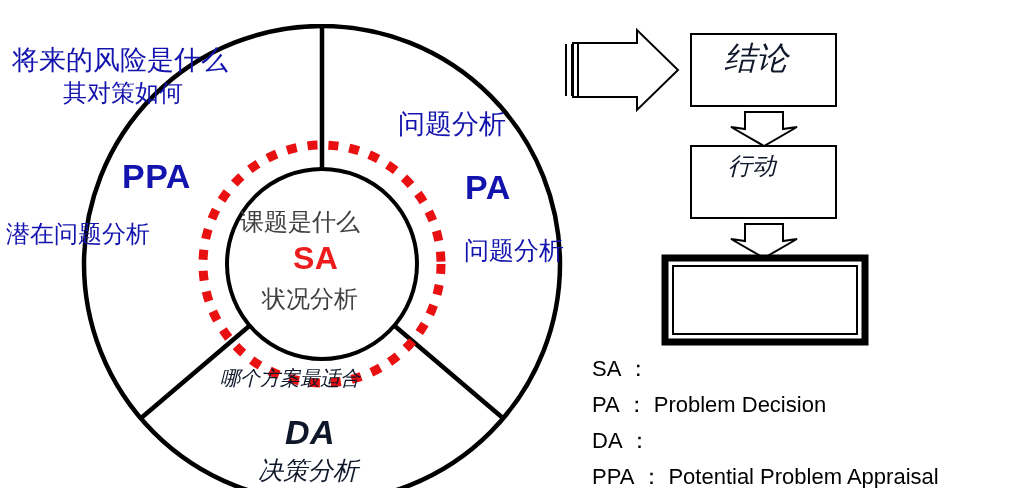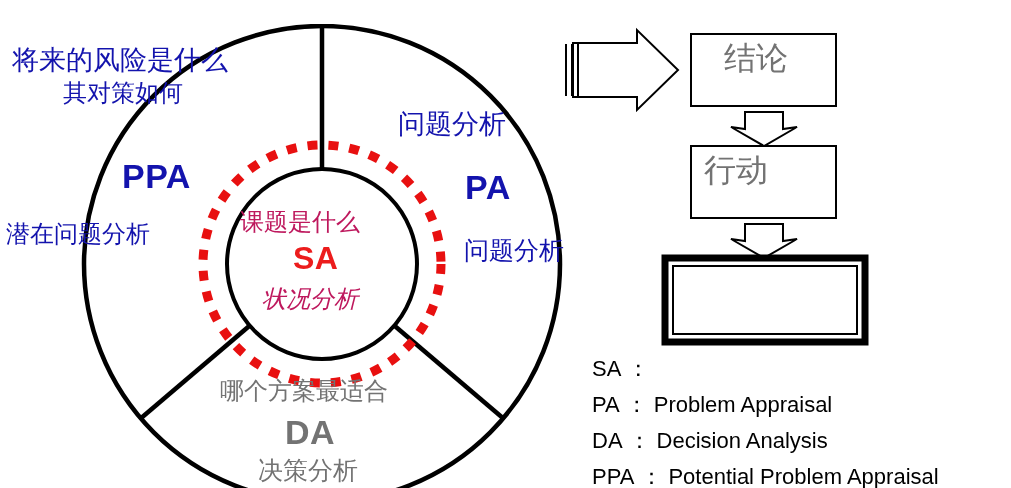--- a/index.html
+++ b/index.html
@@ -9,48 +9,48 @@
     -webkit-font-smoothing:antialiased;
   }
   .stage{position:absolute;left:0;top:0;width:1011px;height:384px;margin-top:24px;}
   .svg-layer{position:absolute;left:0;top:0;width:1011px;height:488px;}
 
   
   .tx{position:absolute;white-space:nowrap;line-height:1.05;}
   .cjk{font-family:"DejaVu Sans","Liberation Sans",sans-serif;}
 
   .blue   {color:#1313ad;}
-  .blue2  {color:#737373;}
+  .blue2  {color:#0f172a;font-style:italic;}
   .red    {color:#ec1c1c;}
-  .black  {color:#be185d;}
+  .black  {color:#404040;}
 
   
   #ppa-q1{left:12px;  top:22px;  font-size:27px; }
   #ppa-q2{left:63px;  top:57px;  font-size:24px; }
   #ppa-abbr{left:122px;top:135px;font-size:34px; font-weight:bold; letter-spacing:.5px;}
   #ppa-cn{left:6px;   top:198px; font-size:24px; }
 
   
   #pa-q{left:398px;  top:86px;  font-size:27px; }
   #pa-abbr{left:465px;top:146px; font-size:34px; font-weight:bold; letter-spacing:.5px;}
   #pa-cn{left:464px; top:214px; font-size:25px;text-align:center; }
 
   
-  #da-q{left:220px;  top:355px; font-size:24px; }
+  #da-q{left:220px;  top:344px; font-size:20px; }
   #da-abbr{left:285px;top:391px;font-size:34px; font-weight:bold; letter-spacing:.5px;}
   #da-cn{left:258px; top:434px; font-size:25px; }
 
   
   #sa-q{left:240px;  top:186px; font-size:24px; }
   #sa-abbr{left:293px;top:218px;font-size:32px; font-weight:bold; letter-spacing:.5px;}
-  #sa-cn{left:262px; top:263px; font-size:24px;font-style:italic; }
+  #sa-cn{left:262px; top:263px; font-size:24px; }
 
   
   #flow-t0{left:724px;top:18px; font-size:32px;}
-  #flow-t1{left:704px;top:130px;font-size:32px;}
+  #flow-t1{left:728px;top:130px;font-size:24px;}
   #flow-t2{left:716px;top:246px;font-size:40px;}
 
   
   .legend{position:absolute;left:592px;top:334px;width:415px;}
   .legend-row{font-size:22px;color:#000;line-height:1.0;height:36px;
               display:flex;align-items:flex-start;white-space:nowrap;}
   .legend-row .abbr{display:inline-block;}
   .legend-row .colon{display:inline-block;padding:0 6px;}
   .legend-row .full{display:inline-block;}
 </style>
@@ -115,26 +115,25 @@
   <div class="tx cjk blue2" id="flow-t1">行动</div>
 
   <div class="legend">
     <div class="legend-row">
       <span class="abbr">SA</span>
       <span class="colon">：</span>
     </div>
     <div class="legend-row">
       <span class="abbr">PA</span>
       <span class="colon">：</span>
-      <span class="full">Problem Appraisal</span>
+      <span class="full">Problem Decision</span>
     </div>
     <div class="legend-row">
       <span class="abbr">DA</span>
       <span class="colon">：</span>
-      <span class="full">Decision Analysis</span>
     </div>
     <div class="legend-row">
       <span class="abbr">PPA</span>
       <span class="colon">：</span>
       <span class="full">Potential Problem Appraisal</span>
     </div>
   </div>
 
 </div>
 

